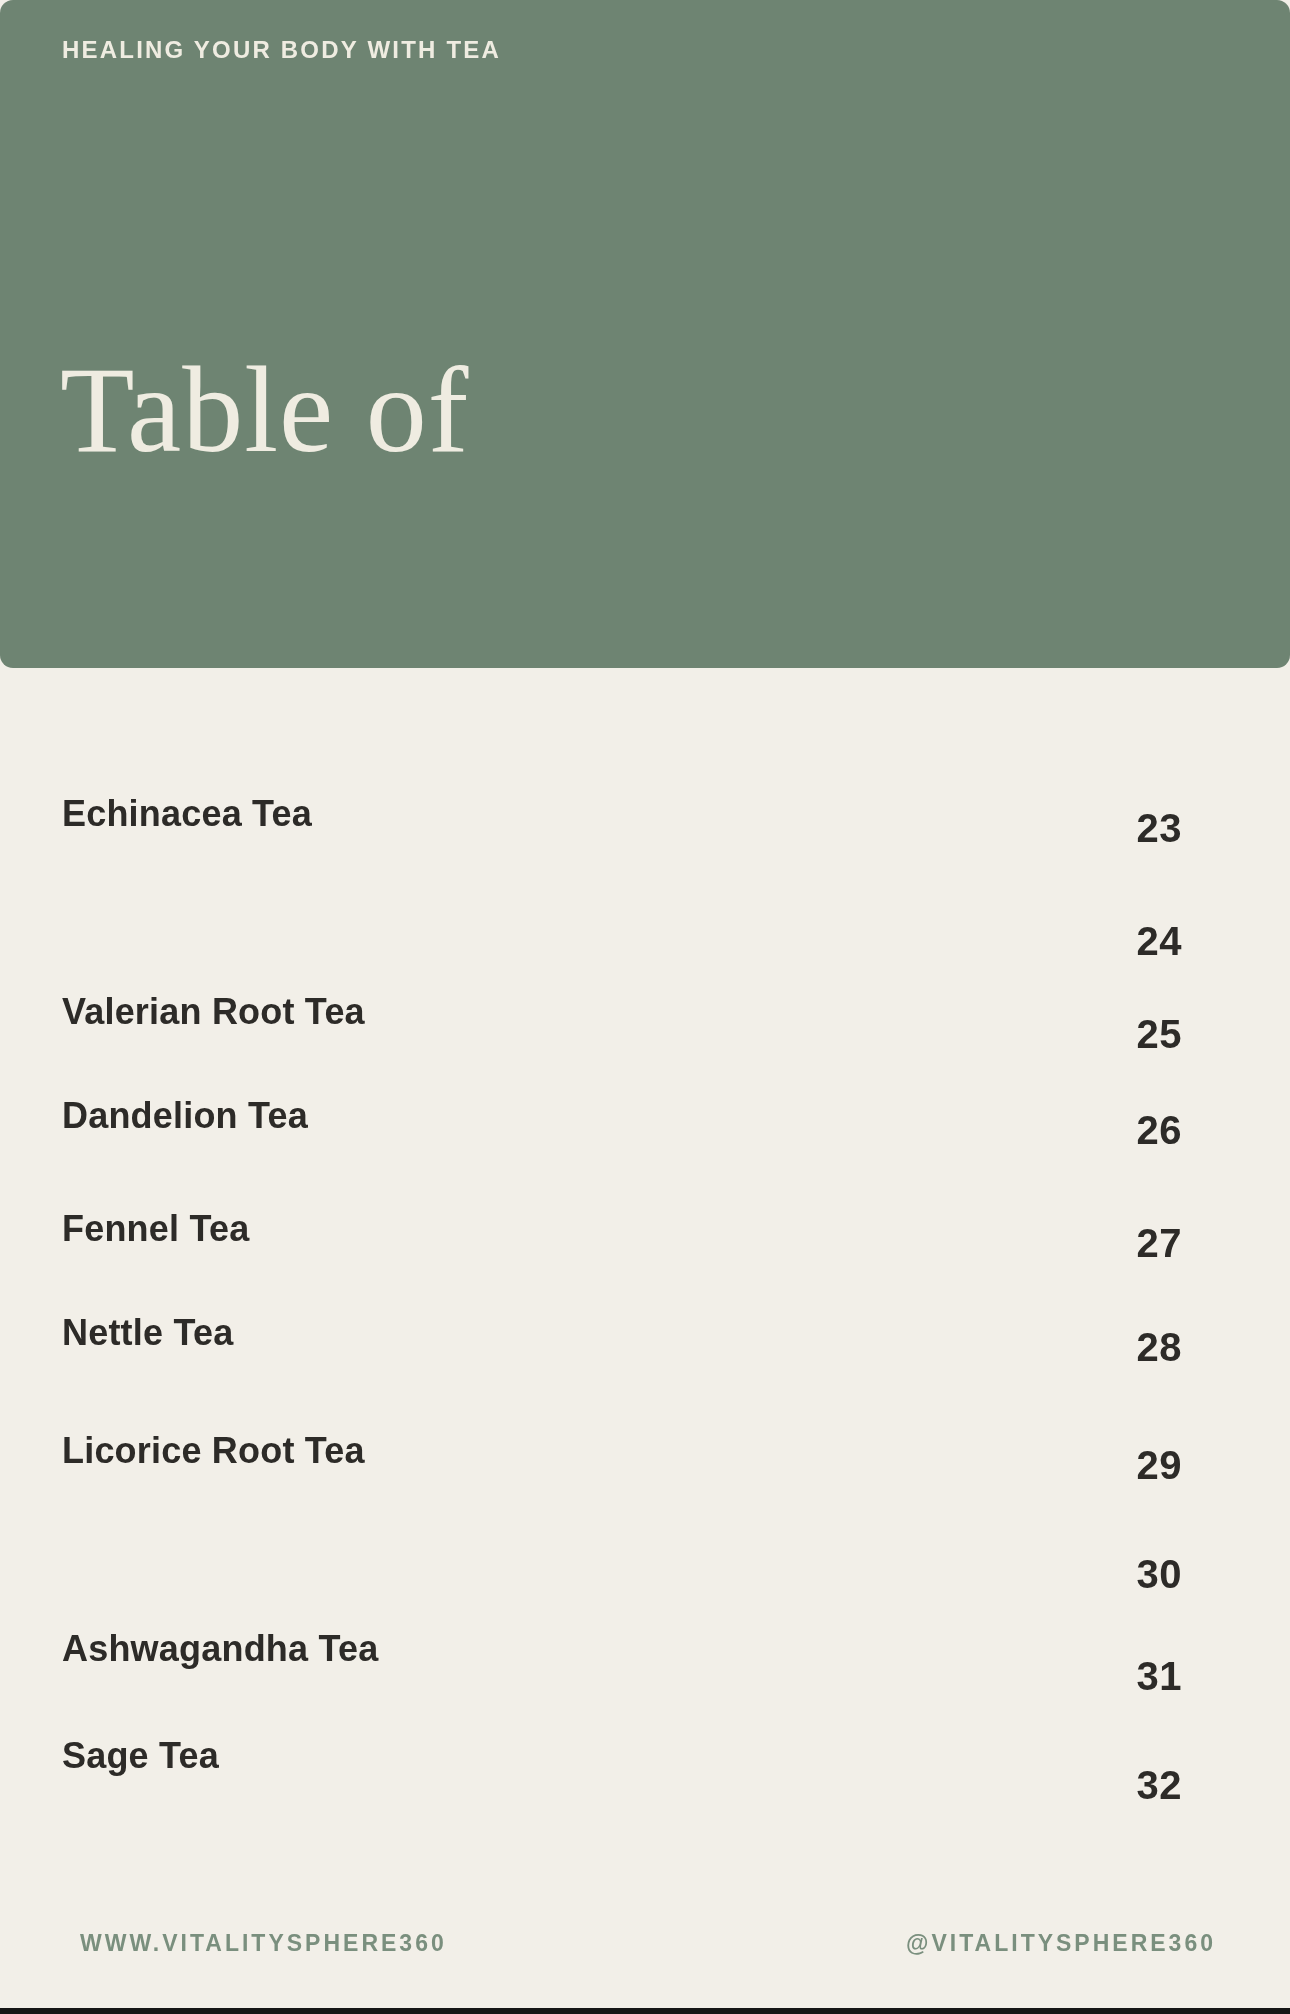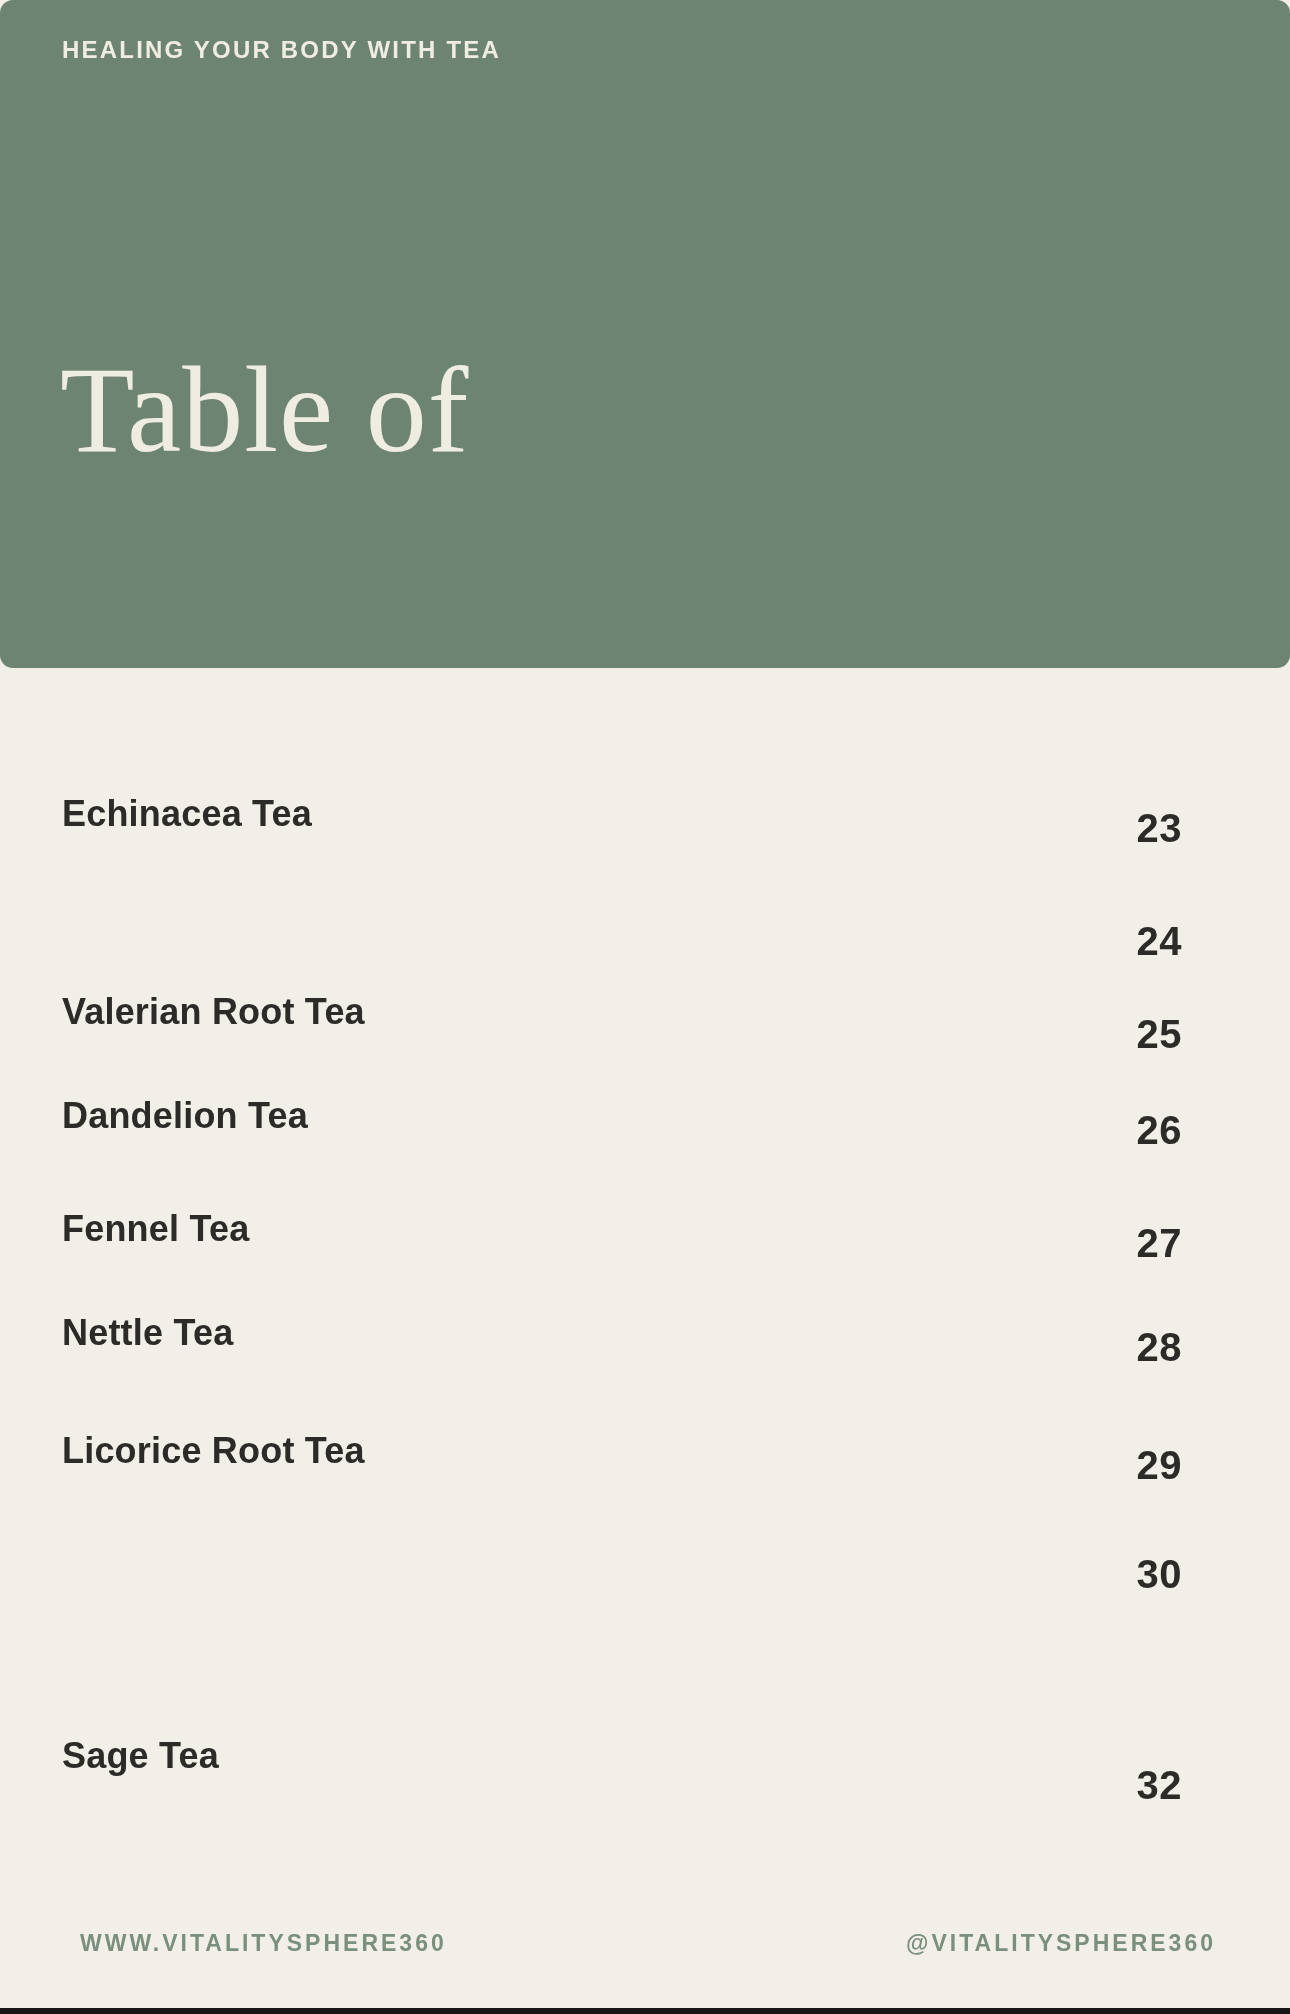--- a/index.html
+++ b/index.html
@@ -118,20 +118,24 @@
         <span class="toc-label">Nettle Tea</span>
         <span class="toc-page">28</span>
       </div>
       <div class="toc-row r7">
         <span class="toc-label">Licorice Root Tea</span>
         <span class="toc-page">29</span>
       </div>
       <div class="toc-row r8">
         <span class="toc-page">30</span>
       </div>
+      <div class="toc-row r9">
+        <span class="toc-label">Ashwagandha Tea</span>
+        <span class="toc-page">31</span>
+      </div>
       <div class="toc-row r10">
         <span class="toc-label">Sage Tea</span>
         <span class="toc-page">32</span>
       </div>
     </div>
 
   <div class="footer">
     <div class="footer-site">WWW.VITALITYSPHERE360</div>
     <div class="footer-social">@VITALITYSPHERE360</div>
   </div>

